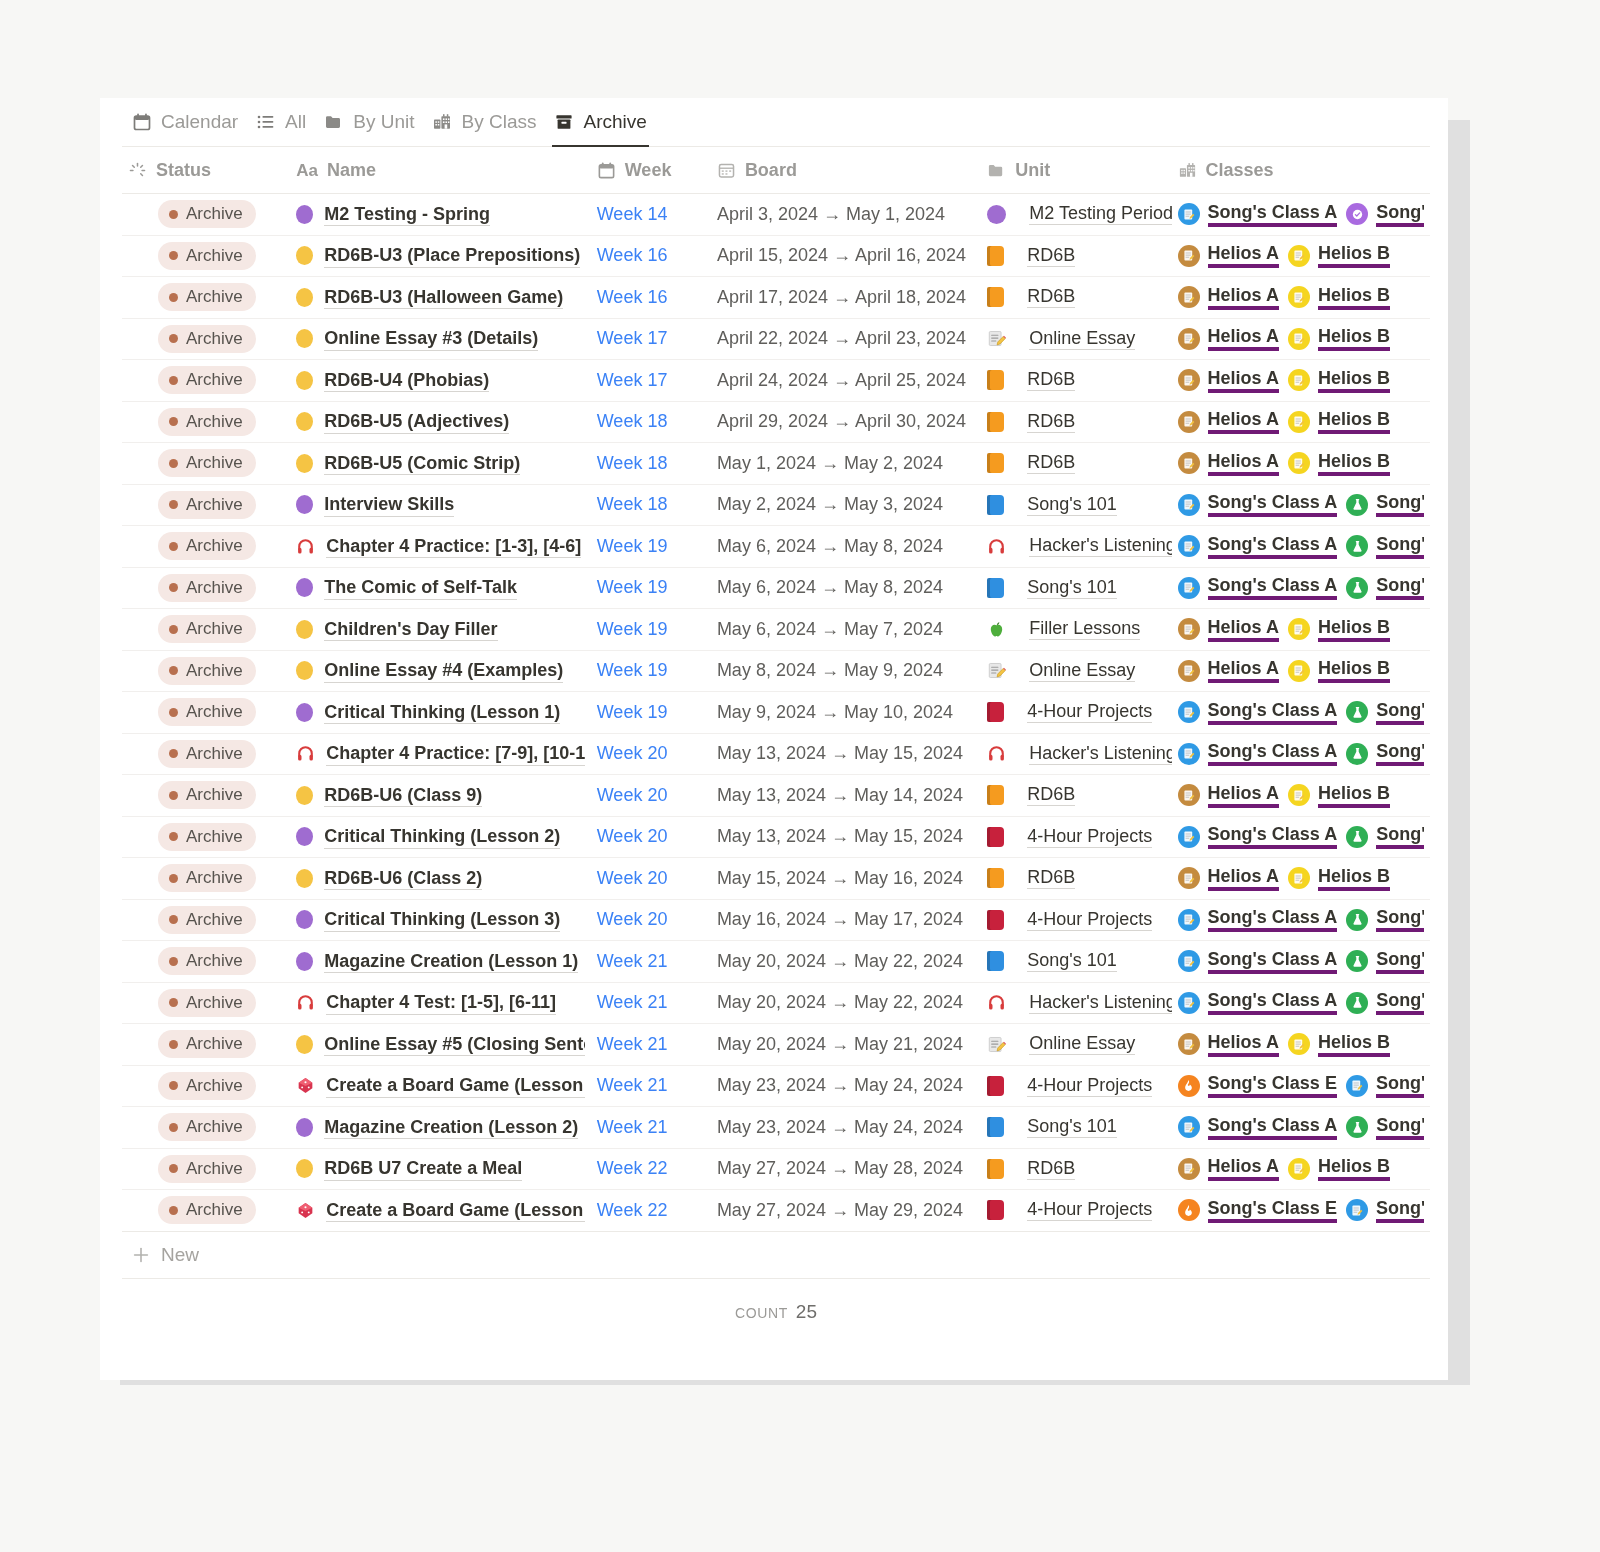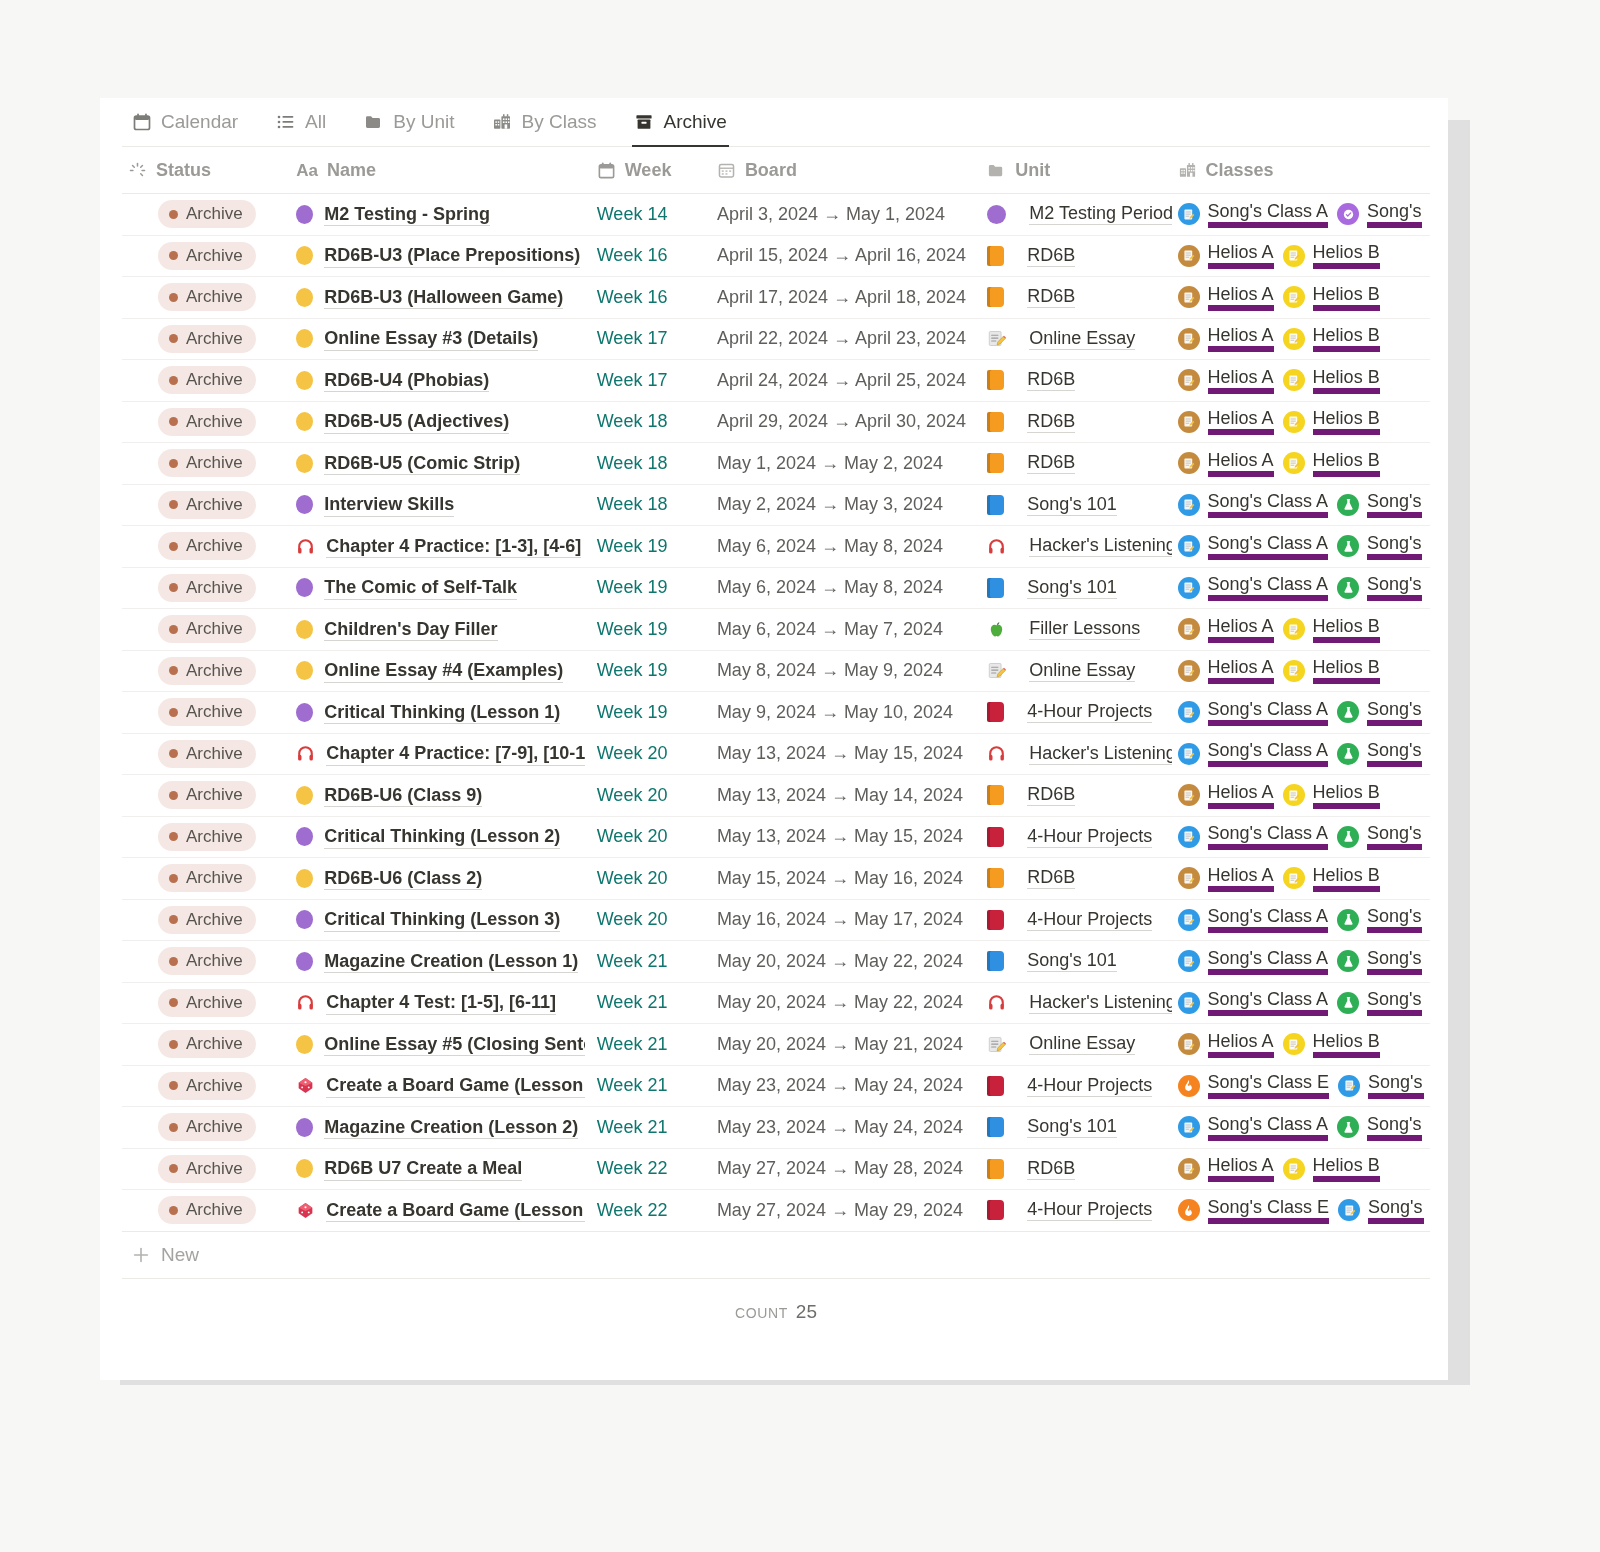--- a/index.html
+++ b/index.html
@@ -59,21 +59,21 @@
     font-weight: 700;
     color: #37352f;
     letter-spacing: -0.2px;
     line-height: 1;
   }
 
   
   .tabs {
     display: flex;
     align-items: stretch;
-    gap: 34px;
+    gap: 14px;
     padding: 0 0 0 8px;
     border-bottom: 1px solid #eceae6;
   }
   .tab {
     display: flex;
     align-items: center;
     gap: 9px;
     padding: 12px 2px 12px 2px;
     font-size: 19px;
     color: #9b9a97;
@@ -154,31 +154,31 @@
     line-height: 1.25;
     overflow: hidden;
     text-overflow: clip;
     white-space: nowrap;
   }
   .dot {
     width: 17px; height: 19px; border-radius: 50%;
     flex: none; display:inline-block;
   }
 
-  .week-txt { color: #0f766e; }
+  .week-txt { color: #3b82f6; }
   .date-txt { color: #5f5e5b; }
 
   
   .unitcell { display: flex; align-items: center; gap: 23px; }
   .unit-txt { border-bottom: 1px solid #d7d5d1; font-weight: 500; }
 
   
   .classcell { display: flex; align-items: center; gap: 9px; overflow: hidden; }
   .cl-item { display: flex; align-items: center; gap: 8px; flex: none; }
-  .cl-txt { font-weight: 400; border-bottom: 6px solid #701a75; white-space: nowrap; }
+  .cl-txt { font-weight: 700; border-bottom: 4px solid #701a75; white-space: nowrap; }
   .cbadge {
     width: 22px; height: 22px; border-radius: 50%;
     flex: none; display: flex; align-items: center; justify-content: center;
   }
 
   
   .bookico {
     width: 17px; height: 20px; border-radius: 2px 4px 4px 2px;
     flex: none; position: relative;
     box-shadow: inset 3px 0 0 rgba(0,0,0,0.18);

